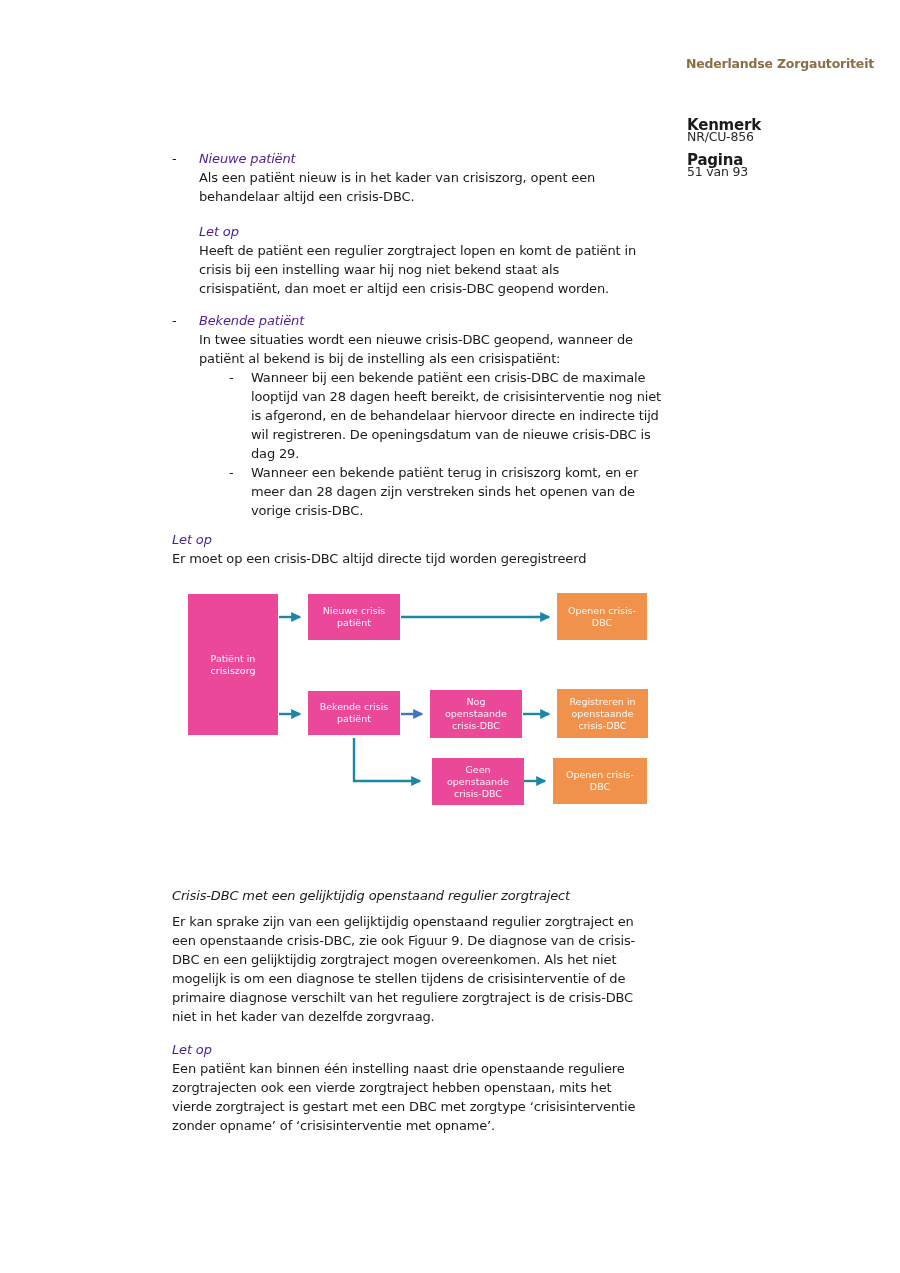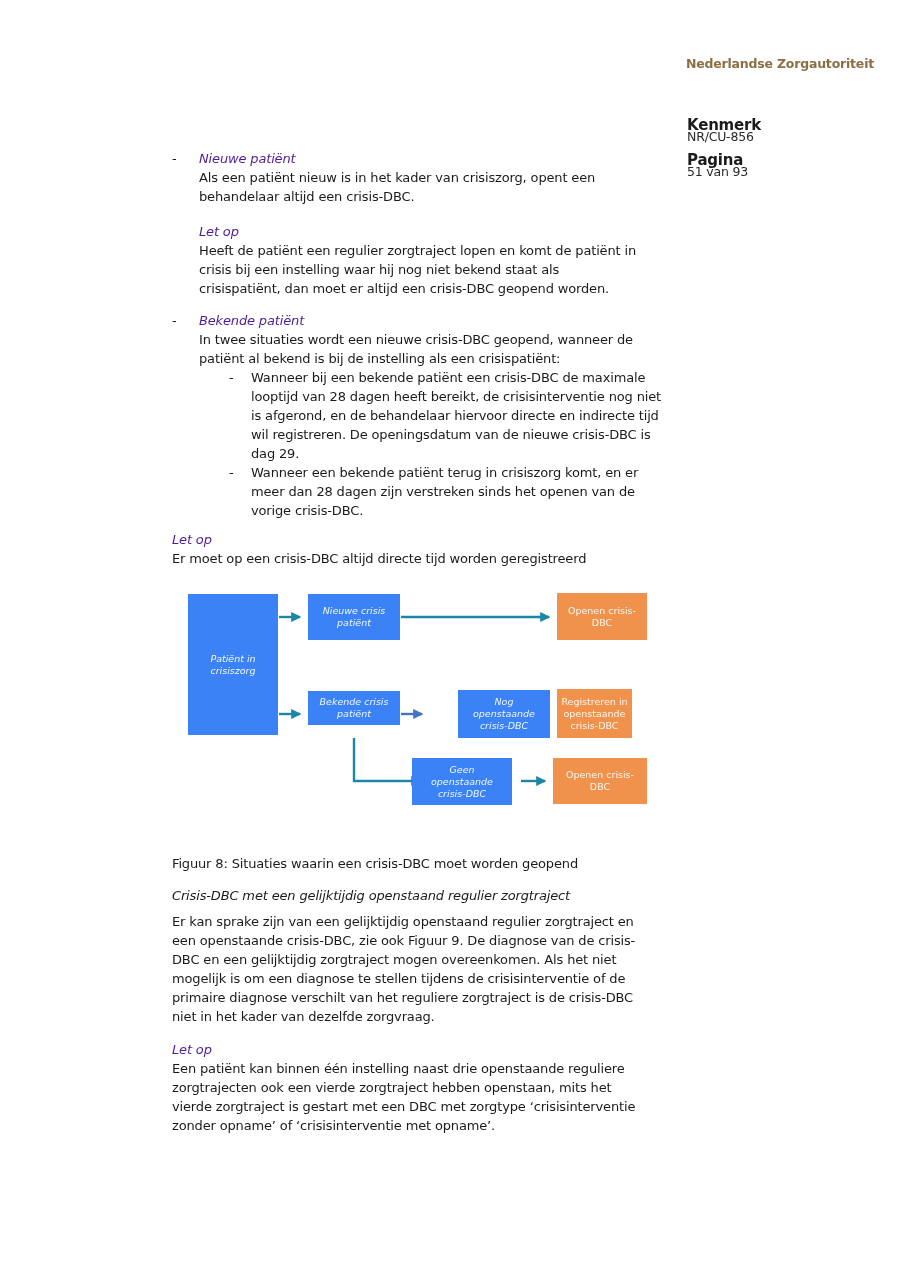--- a/index.html
+++ b/index.html
@@ -33,29 +33,29 @@
   .sub-row{display:flex;margin-left:30px;}
   .sub-dash-col{width:22px;flex:0 0 22px;}
   .indent{margin-left:27px;}
   
   .diagram{left:188px;top:593px;width:462px;height:215px;}
   .node{
     position:absolute;display:flex;align-items:center;justify-content:center;
     text-align:center;color:rgba(255,255,255,0.93);
     font-size:9.5px;line-height:12px;white-space:pre-line;letter-spacing:0;
   }
-  .teal{background:#3b82f6;font-style:italic;}
+  .teal{background:#ec4899;}
   .orange{background:#f0924c;}
   .n-patient{left:0;top:1px;width:90px;height:141px;}
   .n-nieuwe{left:120px;top:1px;width:92px;height:46px;}
   .n-openen-top{left:369px;top:0;width:90px;height:47px;}
-  .n-bekende{left:120px;top:98px;width:92px;height:34px;}
-  .n-nog{left:242px;top:97px;width:92px;height:48px;margin-left:28px;}
-  .n-registreren{left:369px;top:96px;width:75px;height:49px;}
-  .n-geen{left:224px;top:165px;width:100px;height:47px;}
+  .n-bekende{left:120px;top:98px;width:92px;height:44px;}
+  .n-nog{left:242px;top:97px;width:92px;height:48px;}
+  .n-registreren{left:369px;top:96px;width:91px;height:49px;}
+  .n-geen{left:244px;top:165px;width:92px;height:47px;}
   .n-openen-bottom{left:365px;top:165px;width:94px;height:46px;}
   .arrow-layer{position:absolute;left:0;top:0;}
 </style>
 </head>
 <body>
 
 <div class="page">
 
   <div class="abs org-name">Nederlandse Zorgautoriteit</div>
   <div class="abs meta-label kenmerk-label">Kenmerk</div>
@@ -102,21 +102,20 @@
 vorige crisis-DBC.</div>
         </div>
       </div>
     </div>
 
     <div class="abs" style="top:530px;left:0;">
       <div class="txt italic-gray">Let op</div>
       <div class="txt">Er moet op een crisis-DBC altijd directe tijd worden geregistreerd</div>
     </div>
 
-    <div class="abs txt" style="top:854px;left:0;">Figuur 8: Situaties waarin een crisis-DBC moet worden geopend</div>
 
     <div class="abs txt italic-black" style="top:886px;left:0;">Crisis-DBC met een gelijktijdig openstaand regulier zorgtraject</div>
 
     <div class="abs txt" style="top:912px;left:0;">Er kan sprake zijn van een gelijktijdig openstaand regulier zorgtraject en
 een openstaande crisis-DBC, zie ook Figuur 9. De diagnose van de crisis-
 DBC en een gelijktijdig zorgtraject mogen overeenkomen. Als het niet
 mogelijk is om een diagnose te stellen tijdens de crisisinterventie of de
 primaire diagnose verschilt van het reguliere zorgtraject is de crisis-DBC
 niet in het kader van dezelfde zorgvraag.</div>
 

